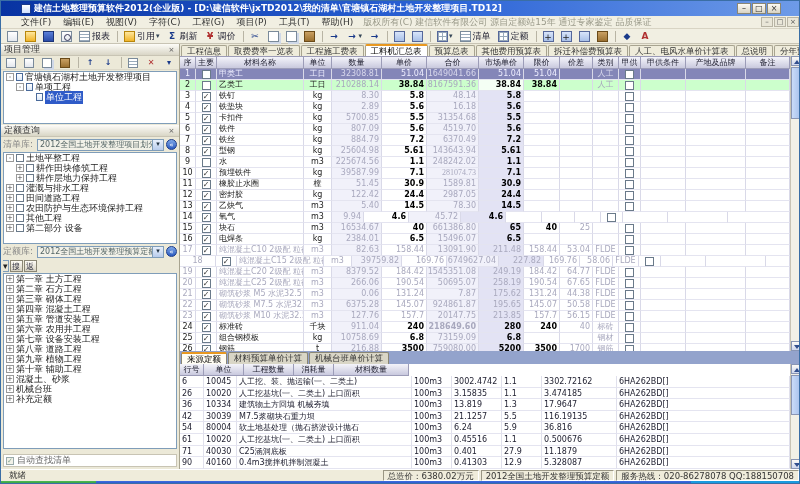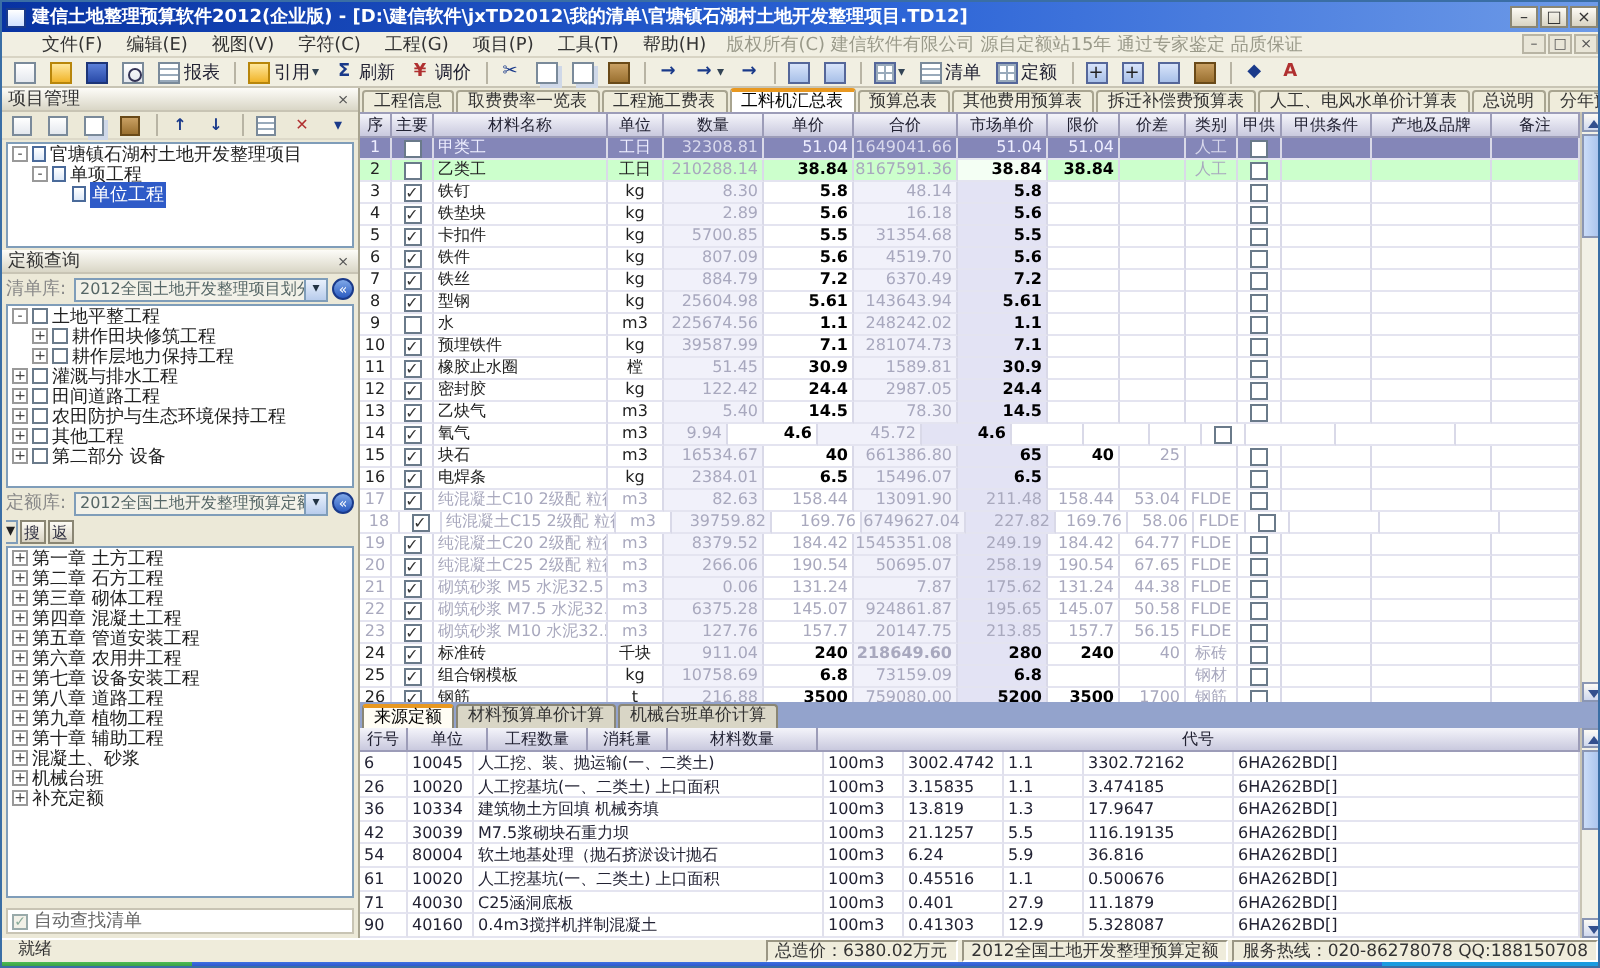--- a/index.html
+++ b/index.html
@@ -1,21 +1,21 @@
 <!DOCTYPE html>
 <html><head>
 <meta charset="utf-8">
 <style>
 *{box-sizing:border-box;margin:0;padding:0}
 html,body{background:#777}
 .screen{position:relative;width:800px;height:484px;background:#ECE9D8;overflow:hidden;
   font-family:"DejaVu Sans","Liberation Sans",sans-serif;font-size:9px;color:#222;border:1px solid #3A6EA5}
 
 .titlebar{position:absolute;left:0;top:0;width:800px;height:15px;
-  background:linear-gradient(90deg,#0833A2,#2B63D6 55%,#6E9BE8);display:flex;align-items:center;padding:0 2px}
+  background:linear-gradient(90deg,#0833A2,#2B63D6 55%,#6E9BE8);display:flex;align-items:center;padding:0 20px}
 .tb-ico{width:10px;height:10px;background:linear-gradient(#fff,#cfe0ff);border:1px solid #1a3a8a;margin-right:3px;flex:0 0 auto}
 .tb-title{color:#fff;font-weight:bold;font-size:9px;white-space:nowrap;overflow:hidden;flex:1}
 .tb-btn{width:14px;height:11px;margin-left:1px;background:linear-gradient(#FDFBF5,#D8D3C3);
   border:1px solid #8A8674;font-size:8px;line-height:9px;text-align:center;color:#333;flex:0 0 auto}
 
 .menubar{position:absolute;left:0;top:15px;width:800px;height:13px;background:#F1EFE2;
   border-bottom:1px solid #D8D4C4;display:flex;align-items:center;padding-left:14px}
 .menu-item{padding:0 6px;color:#333;white-space:nowrap}
 .menu-right{margin-left:4px;color:#9a9a8a;white-space:nowrap;overflow:hidden;flex:1}
 .mdi{display:flex;margin-right:2px}
@@ -658,21 +658,21 @@
       </div>
       <div class="mrow ">
         <span class="mcell  a-c" style="width: 16px;">10</span>
         <span class="mcell " style="width: 21px;">
           <span class="mcb">✓</span>
         </span>
         <span class="mcell " style="width: 87px;">预埋铁件</span>
         <span class="mcell  a-c" style="width: 28px;">kg</span>
         <span class="mcell dim colshade a-r" style="width: 50px;">39587.99</span>
         <span class="mcell strong a-r" style="width: 45px;">7.1</span>
-        <span class="mcell dim colshade a-r" style="width: 52px;">281074.73</span>
+        <span class="mcell dim colshade a-r" style="width: 52px; font-family: Liberation Serif, serif;">281074.73</span>
         <span class="mcell strong colmarket a-r" style="width: 45px;">7.1</span>
         <span class="mcell strong a-r" style="width: 36px;"></span>
         <span class="mcell dim a-r" style="width: 33px;"></span>
         <span class="mcell dim a-c" style="width: 26px;"></span>
         <span class="mcell " style="width: 22px;">
           <span class="mcb"></span>
         </span>
         <span class="mcell " style="width: 45px;"></span>
         <span class="mcell " style="width: 60px;"></span>
         <span class="mcell " style="width: auto; flex: 1 1 0%;"></span>
@@ -818,21 +818,21 @@
         <span class="mcell dim a-r" style="width: 33px;">53.04</span>
         <span class="mcell dim a-c" style="width: 26px;">FLDE</span>
         <span class="mcell " style="width: 22px;">
           <span class="mcb"></span>
         </span>
         <span class="mcell " style="width: 45px;"></span>
         <span class="mcell " style="width: 60px;"></span>
         <span class="mcell " style="width: auto; flex: 1 1 0%;"></span>
       </div>
       <div class="mrow grayrow">
-        <span class="mcell  a-c" style="width: 20px;">18</span>
+        <span class="mcell  a-c" style="width: 36px;">18</span>
         <span class="mcell " style="width: 21px;">
           <span class="mcb">✓</span>
         </span>
         <span class="mcell " style="width: 87px;">纯混凝土C15 2级配 粒径40 水</span>
         <span class="mcell  a-c" style="width: 28px;">m3</span>
         <span class="mcell dim colshade a-r" style="width: 50px;">39759.82</span>
         <span class="mcell strong a-r" style="width: 45px;">169.76</span>
         <span class="mcell dim colshade a-r" style="width: 52px;">6749627.04</span>
         <span class="mcell strong colmarket a-r" style="width: 45px;">227.82</span>
         <span class="mcell strong a-r" style="width: 36px;">169.76</span>
@@ -1026,21 +1026,20 @@
       <span class="btab">机械台班单价计算</span>
     </div>
 
   <div class="btable" id="btable">
       <div class="brow">
         <span class="bh" style="width: 24px;">行号</span>
         <span class="bh" style="width: 40px;">单位</span>
         <span class="bh" style="width: 50px;">工程数量</span>
         <span class="bh" style="width: 40px;">消耗量</span>
         <span class="bh" style="width: 75px;">材料数量</span>
-        <span class="bh" style="width: auto; flex: 1 1 0%;">代号</span>
       </div>
       <div class="brow">
         <span class="bcell a-c" style="width: 24px;">6</span>
         <span class="bcell" style="width: 33px;">10045</span>
         <span class="bcell" style="width: 175px;">人工挖、装、抛运输(一、二类土)</span>
         <span class="bcell a-c" style="width: 40px;">100m3</span>
         <span class="bcell a-c" style="width: 50px;">3002.4742</span>
         <span class="bcell a-c" style="width: 40px;">1.1</span>
         <span class="bcell a-c" style="width: 75px;">3302.72162</span>
         <span class="bcell" style="width: auto; flex: 1 1 0%;">6HA262BD[]</span>

